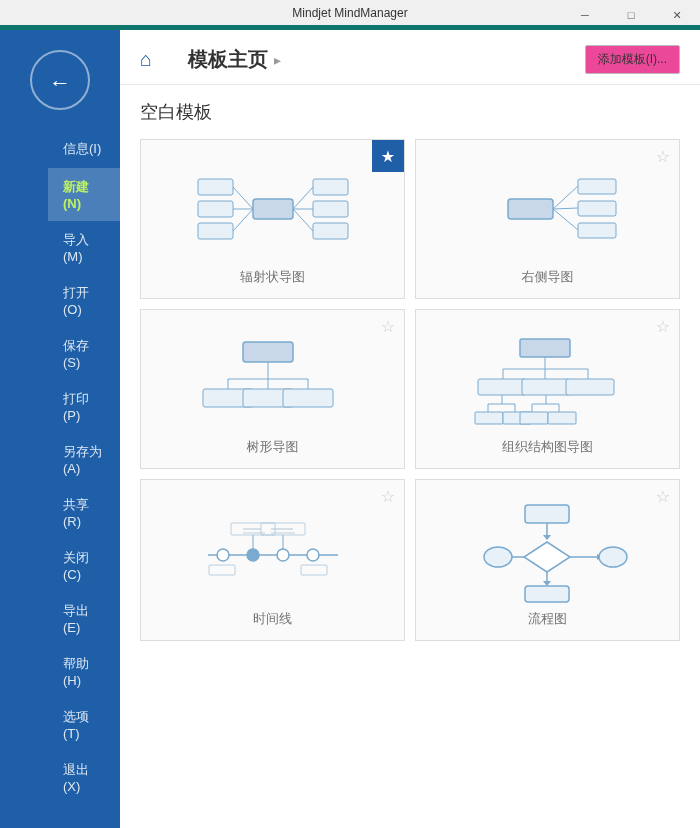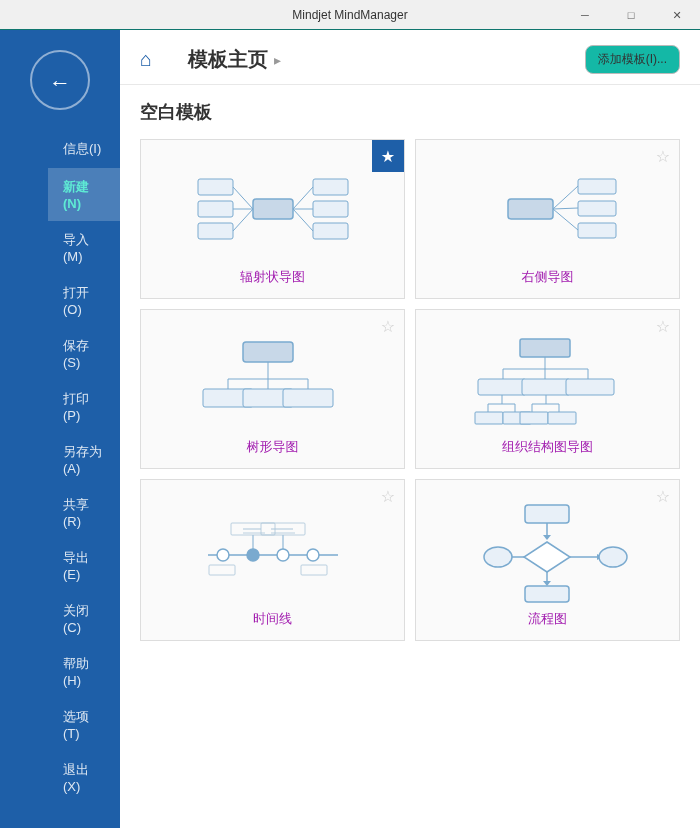--- a/index.html
+++ b/index.html
@@ -13,21 +13,21 @@
     }
 
     
     .title-bar {
       height: 30px;
       background: #f0f0f0;
       display: flex;
       align-items: center;
       justify-content: center;
       position: relative;
-      border-bottom: 1px solid #0f766e;
+      border-bottom: 5px solid #0f766e;
     }
     .title-bar-title {
       font-size: 12px;
       color: #333;
     }
     .title-bar-controls {
       position: absolute;
       right: 0;
       top: 0;
       display: flex;
@@ -76,21 +76,21 @@
       flex: 1;
       padding-left: 48px;
     }
     .sidebar-item {
       padding: 10px 15px;
       color: rgba(255,255,255,0.85);
       font-size: 13px;
       cursor: pointer;
       transition: background 0.15s;
     }
-    .sidebar-item.active { background: rgba(255,255,255,0.2); color: #5eead4; font-weight: bold; }
+    .sidebar-item.active { background: rgba(255,255,255,0.2); color: #bef264; font-weight: bold; }
 
     
     .content {
       flex: 1;
       background: white;
       display: flex;
       flex-direction: column;
       overflow: hidden;
     }
 
@@ -116,38 +116,38 @@
       font-weight: bold;
       color: #333;
       margin-left: 30px;
     }
     .breadcrumb-arrow {
       font-size: 14px;
       color: #999;
     }
     .add-template-btn {
       border: 1px solid #bbb;
-      background: #14b8a6;
+      background: #ec4899;
       padding: 5px 12px;
       font-size: 12px;
       color: #333;
       cursor: pointer;
-      border-radius: 8px;
+      border-radius: 2px;
     }
 
     
     .content-body {
       flex: 1;
       overflow-y: auto;
       padding: 15px 20px;
       position: relative;
     }
     .section-title {
       font-size: 18px;
-      font-weight: bold;
+      font-weight: normal;
       color: #333;
       margin-bottom: 15px;
     }
     .template-grid {
       display: grid;
       grid-template-columns: 1fr 1fr;
       gap: 10px;
     }
     .template-card {
       border: 1px solid #ddd;
@@ -177,21 +177,21 @@
     .template-preview {
       flex: 1;
       display: flex;
       align-items: center;
       justify-content: center;
       width: 100%;
       margin-bottom: 10px;
     }
     .template-name {
       font-size: 13px;
-      color: #a21caf;
+      color: #737373;
       text-align: center;
     }
 
     
     .content-body::-webkit-scrollbar { width: 14px; }
     .content-body::-webkit-scrollbar-track { background: #f0f0f0; }
     .content-body::-webkit-scrollbar-thumb { background: #c0c0c0; border: 2px solid #f0f0f0; }
 
     
     svg { overflow: visible; }
@@ -214,22 +214,22 @@
     <div class="sidebar-back">←</div>
     <div class="sidebar-menu">
       <div class="sidebar-item">信息(I)</div>
       <div class="sidebar-item active">新建(N)</div>
       <div class="sidebar-item">导入(M)</div>
       <div class="sidebar-item">打开(O)</div>
       <div class="sidebar-item">保存(S)</div>
       <div class="sidebar-item">打印(P)</div>
       <div class="sidebar-item">另存为(A)</div>
       <div class="sidebar-item">共享(R)</div>
+      <div class="sidebar-item">关闭(C)</div>
       <div class="sidebar-item">导出(E)</div>
-      <div class="sidebar-item">关闭(C)</div>
       <div class="sidebar-item">帮助(H)</div>
       <div class="sidebar-item">选项(T)</div>
       <div class="sidebar-item">退出(X)</div>
     </div>
   </div>
 
   <div class="content">
     <div class="content-header">
       <div class="breadcrumb">
         <span class="breadcrumb-home">⌂</span>

